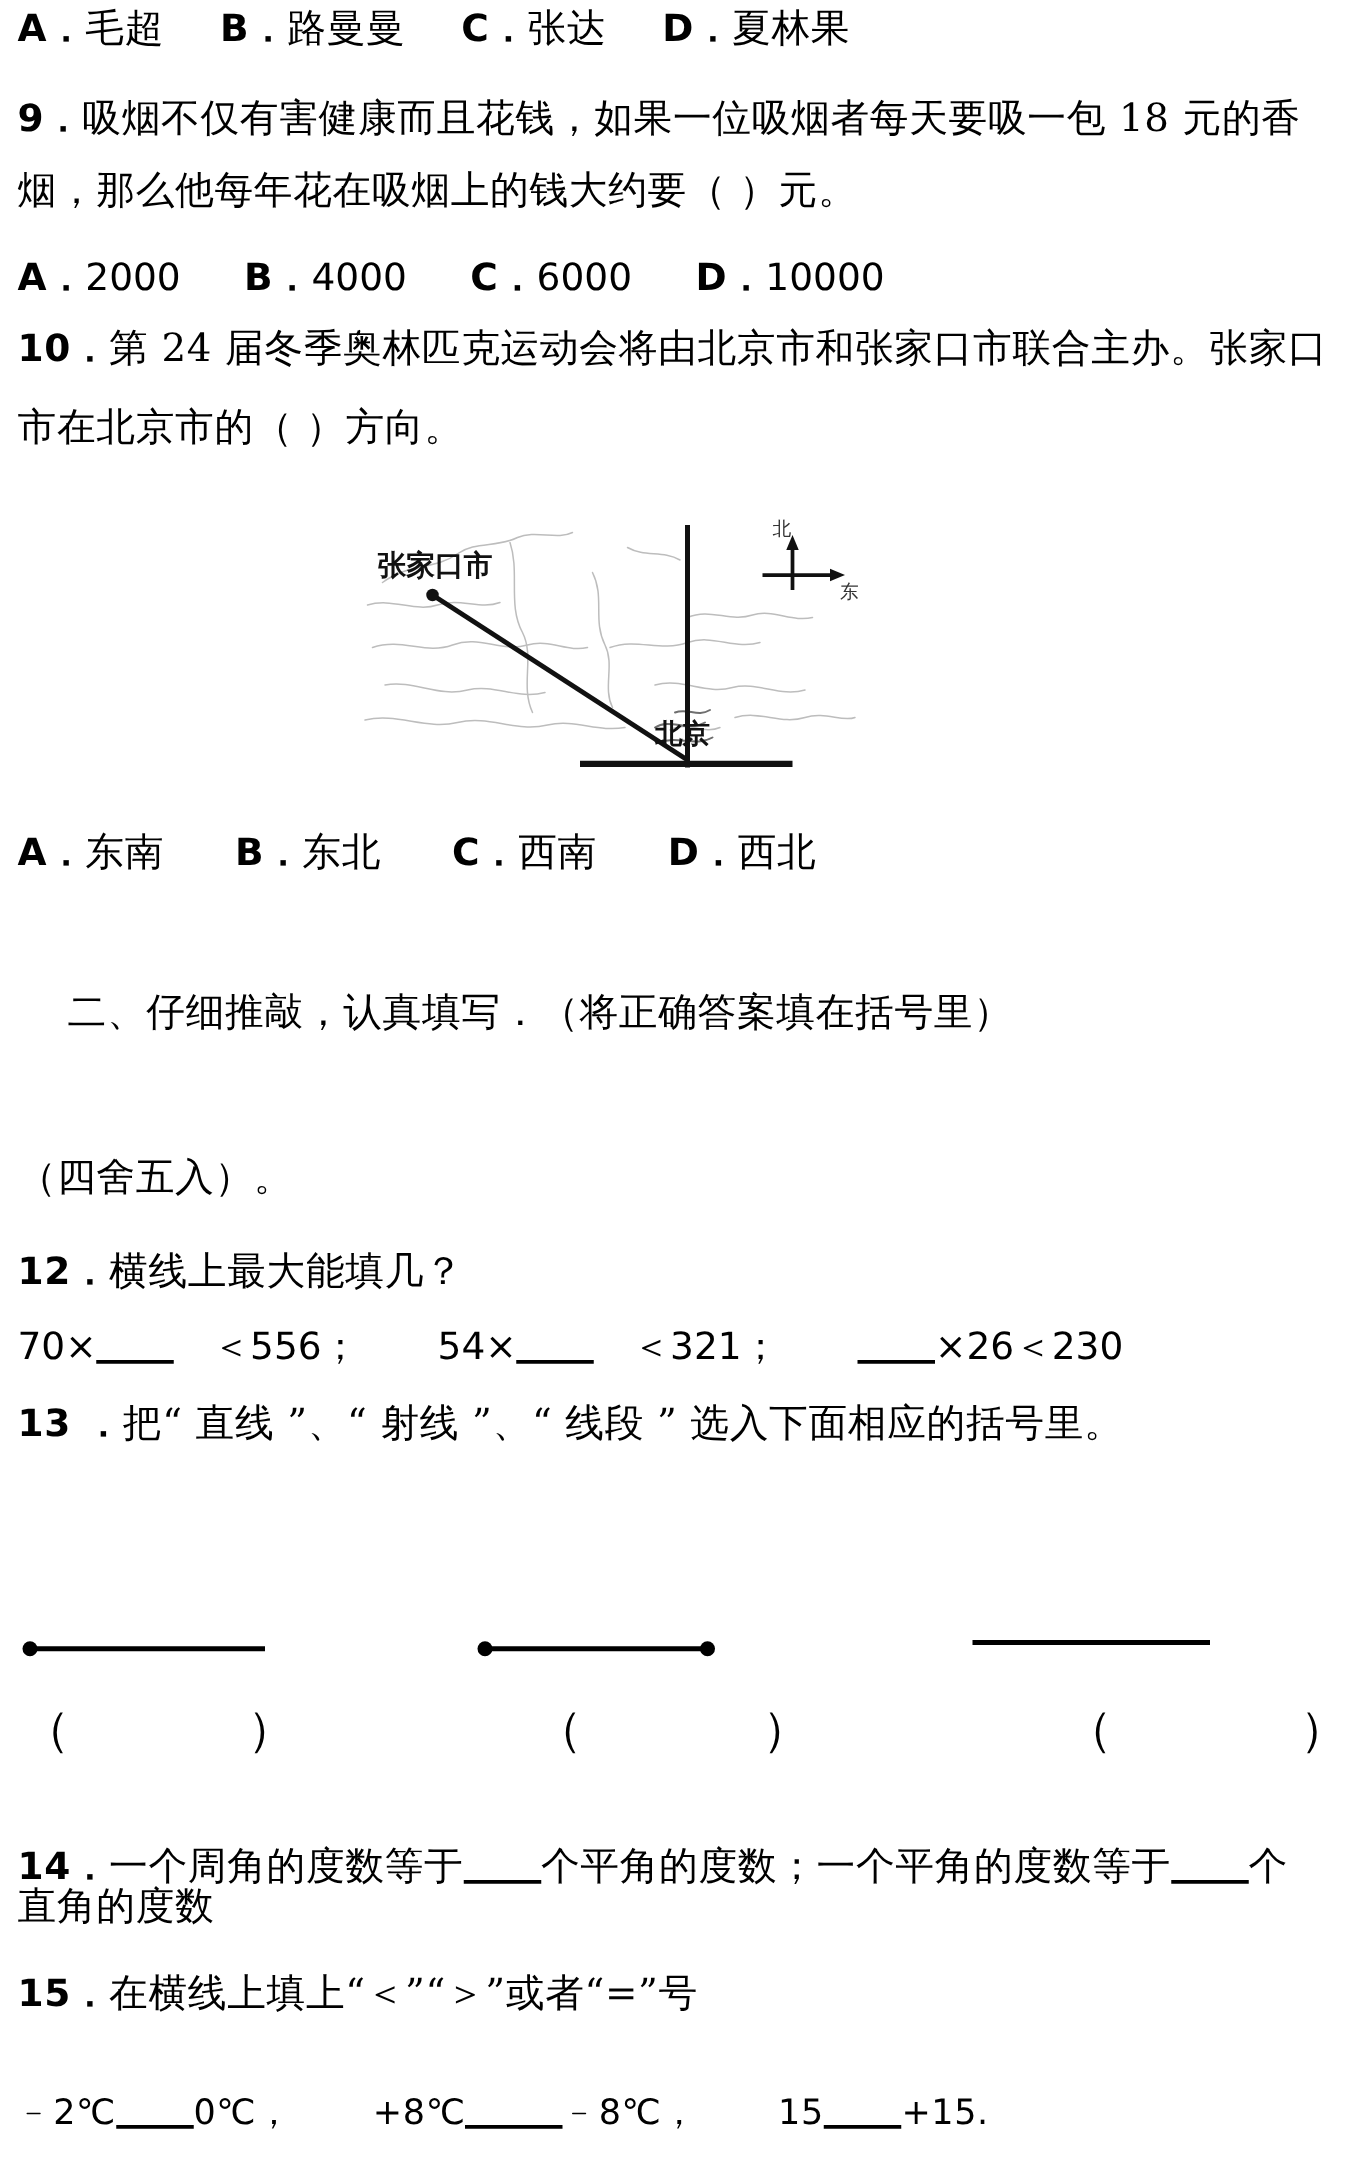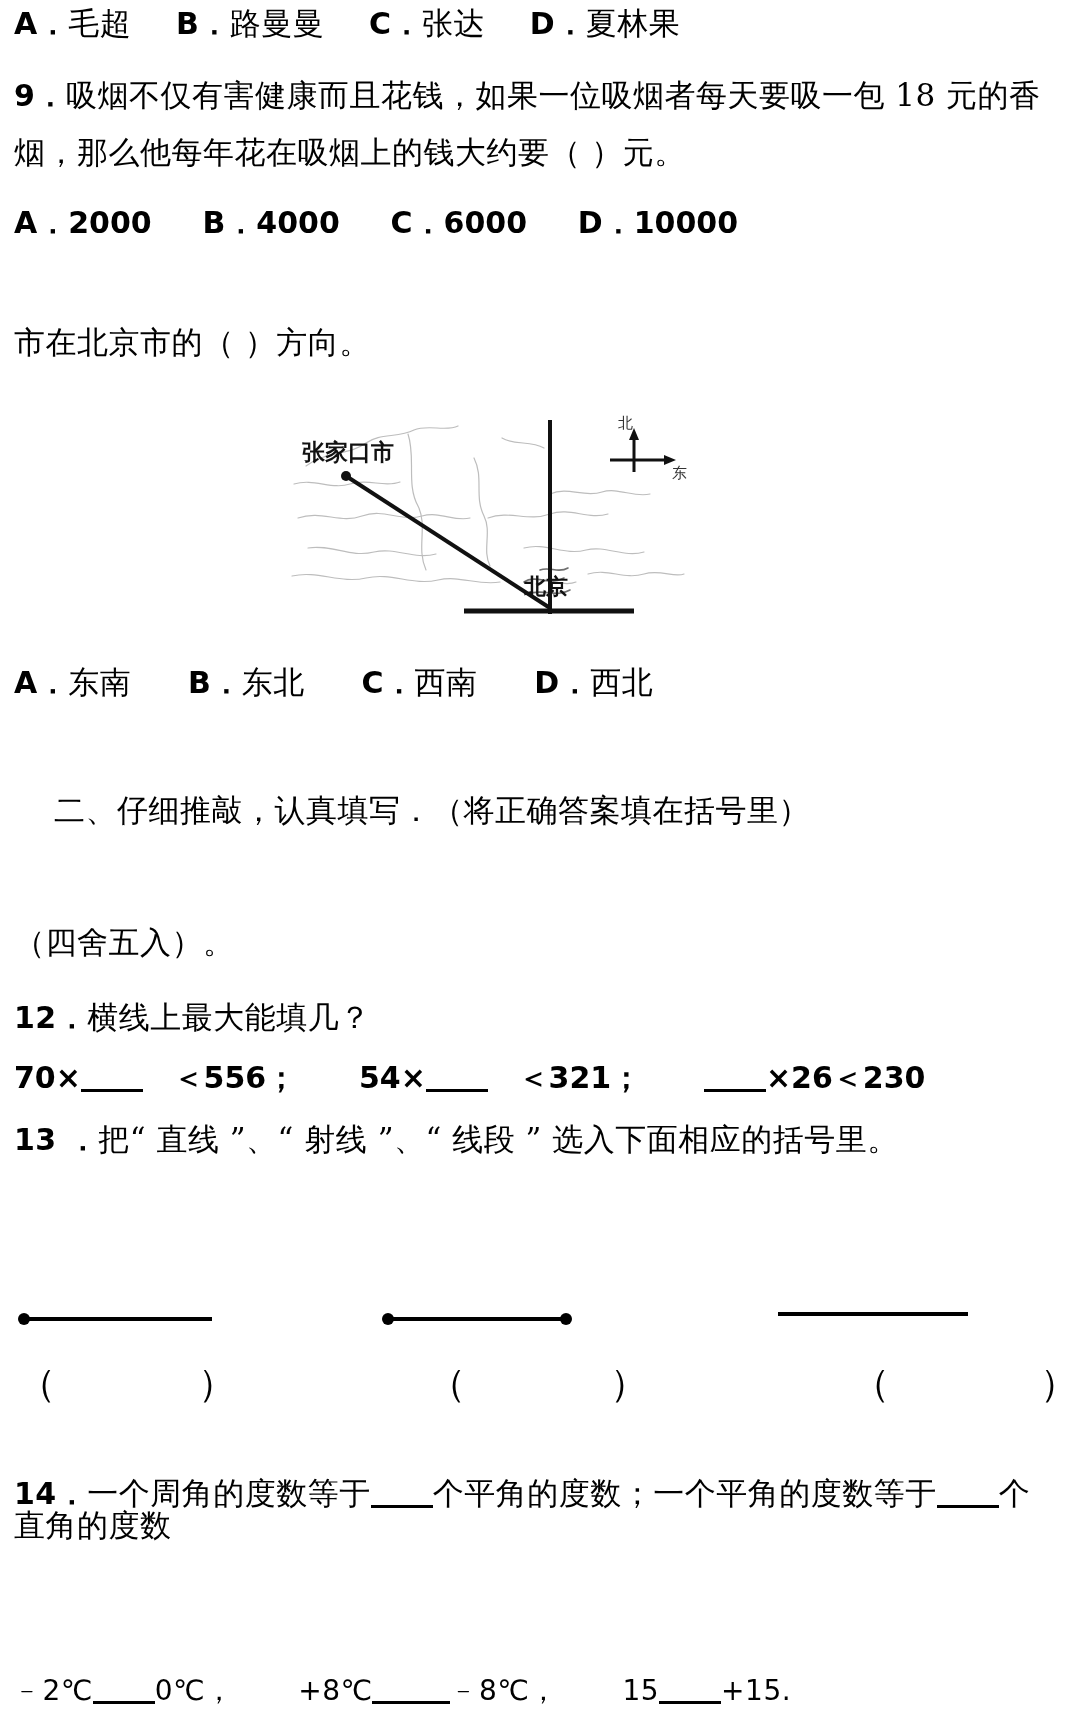--- a/index.html
+++ b/index.html
@@ -37,21 +37,21 @@
     font-weight: 600;
     font-size: 30px;
   }
   .num {
     font-family: "DejaVu Sans", "Liberation Sans", sans-serif;
     font-weight: 700;
     font-size: 30px;
   }
   .digits {
     font-family: "DejaVu Sans", "Liberation Sans", sans-serif;
-    font-weight: 700;
+    font-weight: 400;
     font-size: 30px;
     letter-spacing: 0px;
   }
   .blank-u {
     display: inline-block;
     border-bottom: 3px solid #000;
     vertical-align: -4px;
   }
   .b-sm { width: 62px; }
   .b-md { width: 78px; }
@@ -116,20 +116,23 @@
   <div class="line" style="left:14px; top:205px;">
     <span class="opt-label">A．</span><span class="digits">2000</span>
     <span style="display:inline-block;width:30px"></span>
     <span class="opt-label">B．</span><span class="digits">4000</span>
     <span style="display:inline-block;width:30px"></span>
     <span class="opt-label">C．</span><span class="digits">6000</span>
     <span style="display:inline-block;width:30px"></span>
     <span class="opt-label">D．</span><span class="digits">10000</span>
   </div>
 
+  <div class="line" style="left:14px; top:262px;">
+    <span class="num">10．</span><span class="cn">第 24 届冬季奥林匹克运动会将由北京市和张家口市联合主办。张家口</span>
+  </div>
   <div class="line" style="left:14px; top:325px;">
     <span class="cn">市在北京市的（  ）方向。</span>
   </div>
 
   <div class="map-fig">
     <svg width="400" height="240" viewBox="0 0 400 240" xmlns="http://www.w3.org/2000/svg">
       <g stroke="#bdbdbd" stroke-width="1.2" fill="none" stroke-linecap="round">
         <path d="M18 68 C 40 52, 60 58, 78 45 C 92 35, 110 40, 126 32 C 140 26, 158 34, 170 28"></path>
         <path d="M6 86 C 26 80, 44 92, 62 86 C 80 80, 96 90, 112 84"></path>
         <path d="M10 120 C 34 112, 52 126, 74 118 C 96 110, 112 124, 134 118 C 152 113, 166 124, 182 120"></path>
@@ -238,20 +241,23 @@
     <span class="paren" style="left:1040px; top:8px;">）</span>
   </div>
 
   <div class="line" style="left:14px; top:1448px;margin-top:28px;">
     <span class="num">14．</span><span class="cn">一个周角的度数等于</span><span class="blank-u b-sm"></span><span class="cn">个平角的度数；一个平角的度数等于</span><span class="blank-u b-sm"></span><span class="cn">个</span>
   </div>
   <div class="line" style="left:14px; top:1508px;">
     <span class="cn">直角的度数</span>
   </div>
 
+  <div class="line" style="left:14px; top:1578px;">
+    <span class="num">15．</span><span class="cn">在横线上填上“＜”“＞”或者“=”号</span>
+  </div>
   <div class="line" style="left:14px; top:1672px;">
     <span class="deg">﹣2℃</span><span class="blank-u b-sm"></span><span class="deg">0℃，</span>
     <span style="display:inline-block;width:44px"></span>
     <span class="deg">+8℃</span><span class="blank-u b-md"></span><span class="deg">﹣8℃，</span>
     <span style="display:inline-block;width:44px"></span>
     <span class="deg">15</span><span class="blank-u b-sm"></span><span class="deg">+15.</span>
   </div>
 
 </div>
 

